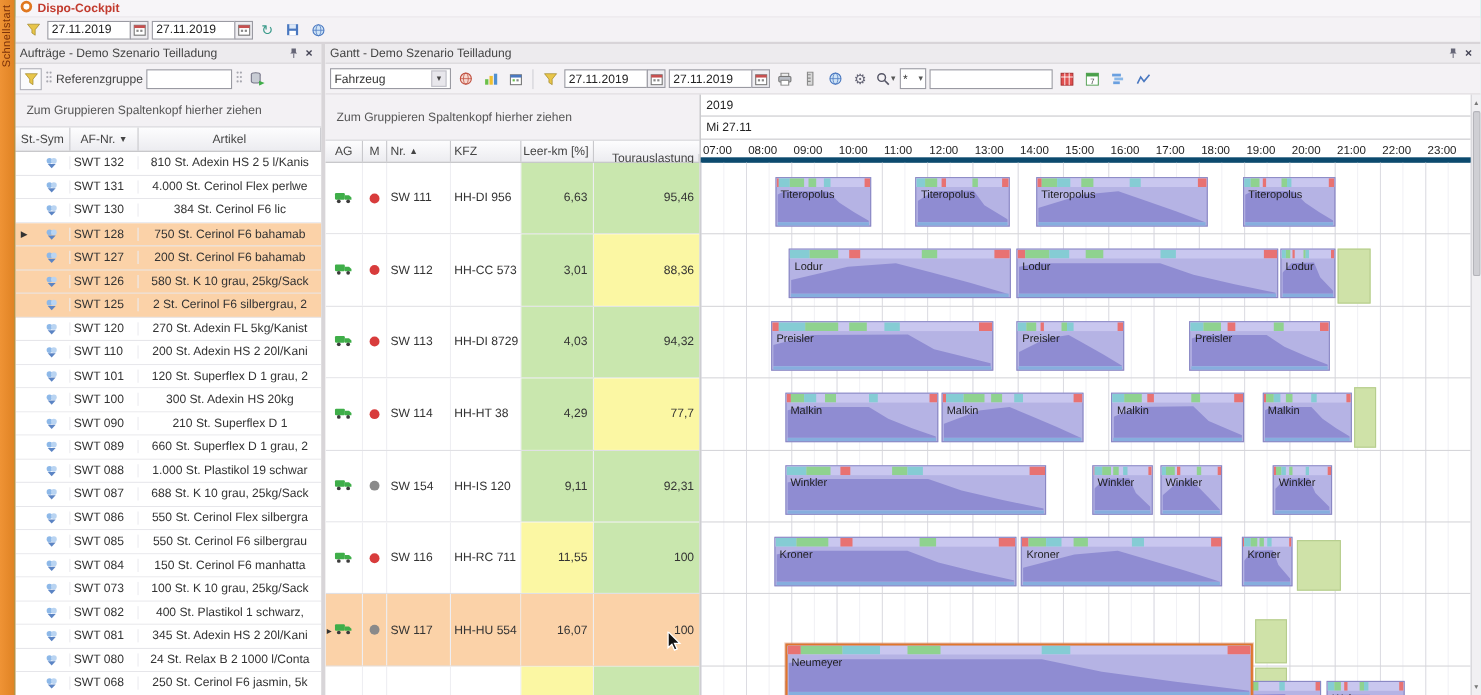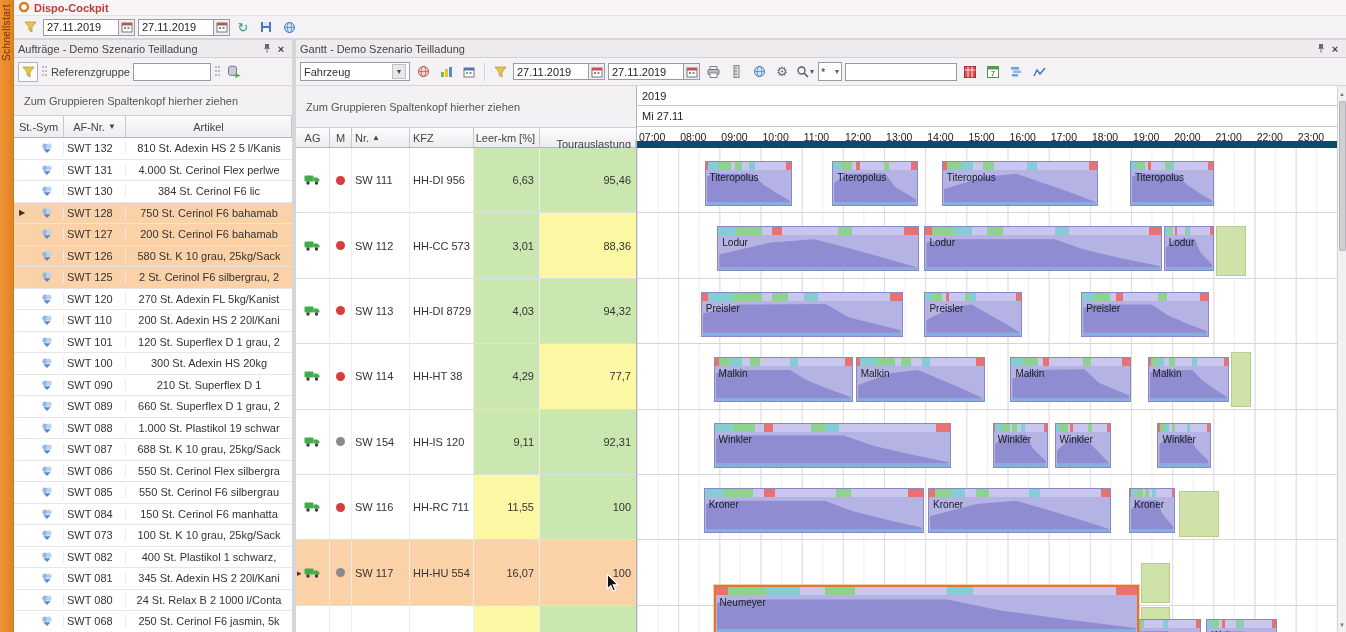--- a/index.html
+++ b/index.html
@@ -82,21 +82,21 @@
   .g-leer { width:66px; display:flex; align-items:center; justify-content:flex-end; padding-right:5px; border-right:1px solid #eeeef2; }
   .g-tour { width:96px; display:flex; align-items:center; justify-content:flex-end; padding-right:5px; }
   .cell-g { background:var(--green_cell,#c9e7ae); }
   .cell-y { background:var(--yellow_cell,#fbf7a3); }
   .cell-o { background:var(--hl_row,#fbd2a8); }
 
   
   .chart { flex:1; min-width:0; display:flex; flex-direction:column; border-left:1px solid #b4b4b8; background:#fff; }
   .ch-year { height:20px; border-bottom:1px solid #c8c8cc; display:flex; align-items:center; padding-left:5px; color:#222; }
   .ch-day { height:21px; border-bottom:1px solid #c8c8cc; display:flex; align-items:center; padding-left:5px; color:#222; }
-  .ch-hours { height:21px; border-bottom:7px solid #0c4a6e; position:relative; overflow:hidden; }
+  .ch-hours { height:21px; border-bottom:5px solid #0c4a6e; position:relative; overflow:hidden; }
   .hlabel { position:absolute; top:4px; margin-left:2px; font-size:10.5px; color:#222; white-space:nowrap; }
   .lanes { flex:1; position:relative; overflow:hidden;
       background-image:
         linear-gradient(to right, #dcdce2 1px, transparent 1px),
         linear-gradient(to right, #f0f0f4 1px, transparent 1px);
       background-size: calc(100%/17) 100%, calc(100%/34) 100%; }
   .lane { position:relative; height:65.4px; border-bottom:1px solid #d6d6da; }
   .bar { position:absolute; top:13px; height:45px; background:var(--bar_fill,#b5b3e4); border:1px solid #8a88c4; z-index:2; }
   .bar.sel { top:11px; height:49px; border:2px solid var(--accent_orange,#e2762a); box-shadow:0 0 0 1px rgba(226,118,42,.35); z-index:3; }
   .strip { position:absolute; top:0; left:0; right:0; height:8px; background:#c9c7ef; display:flex; overflow:hidden; }

